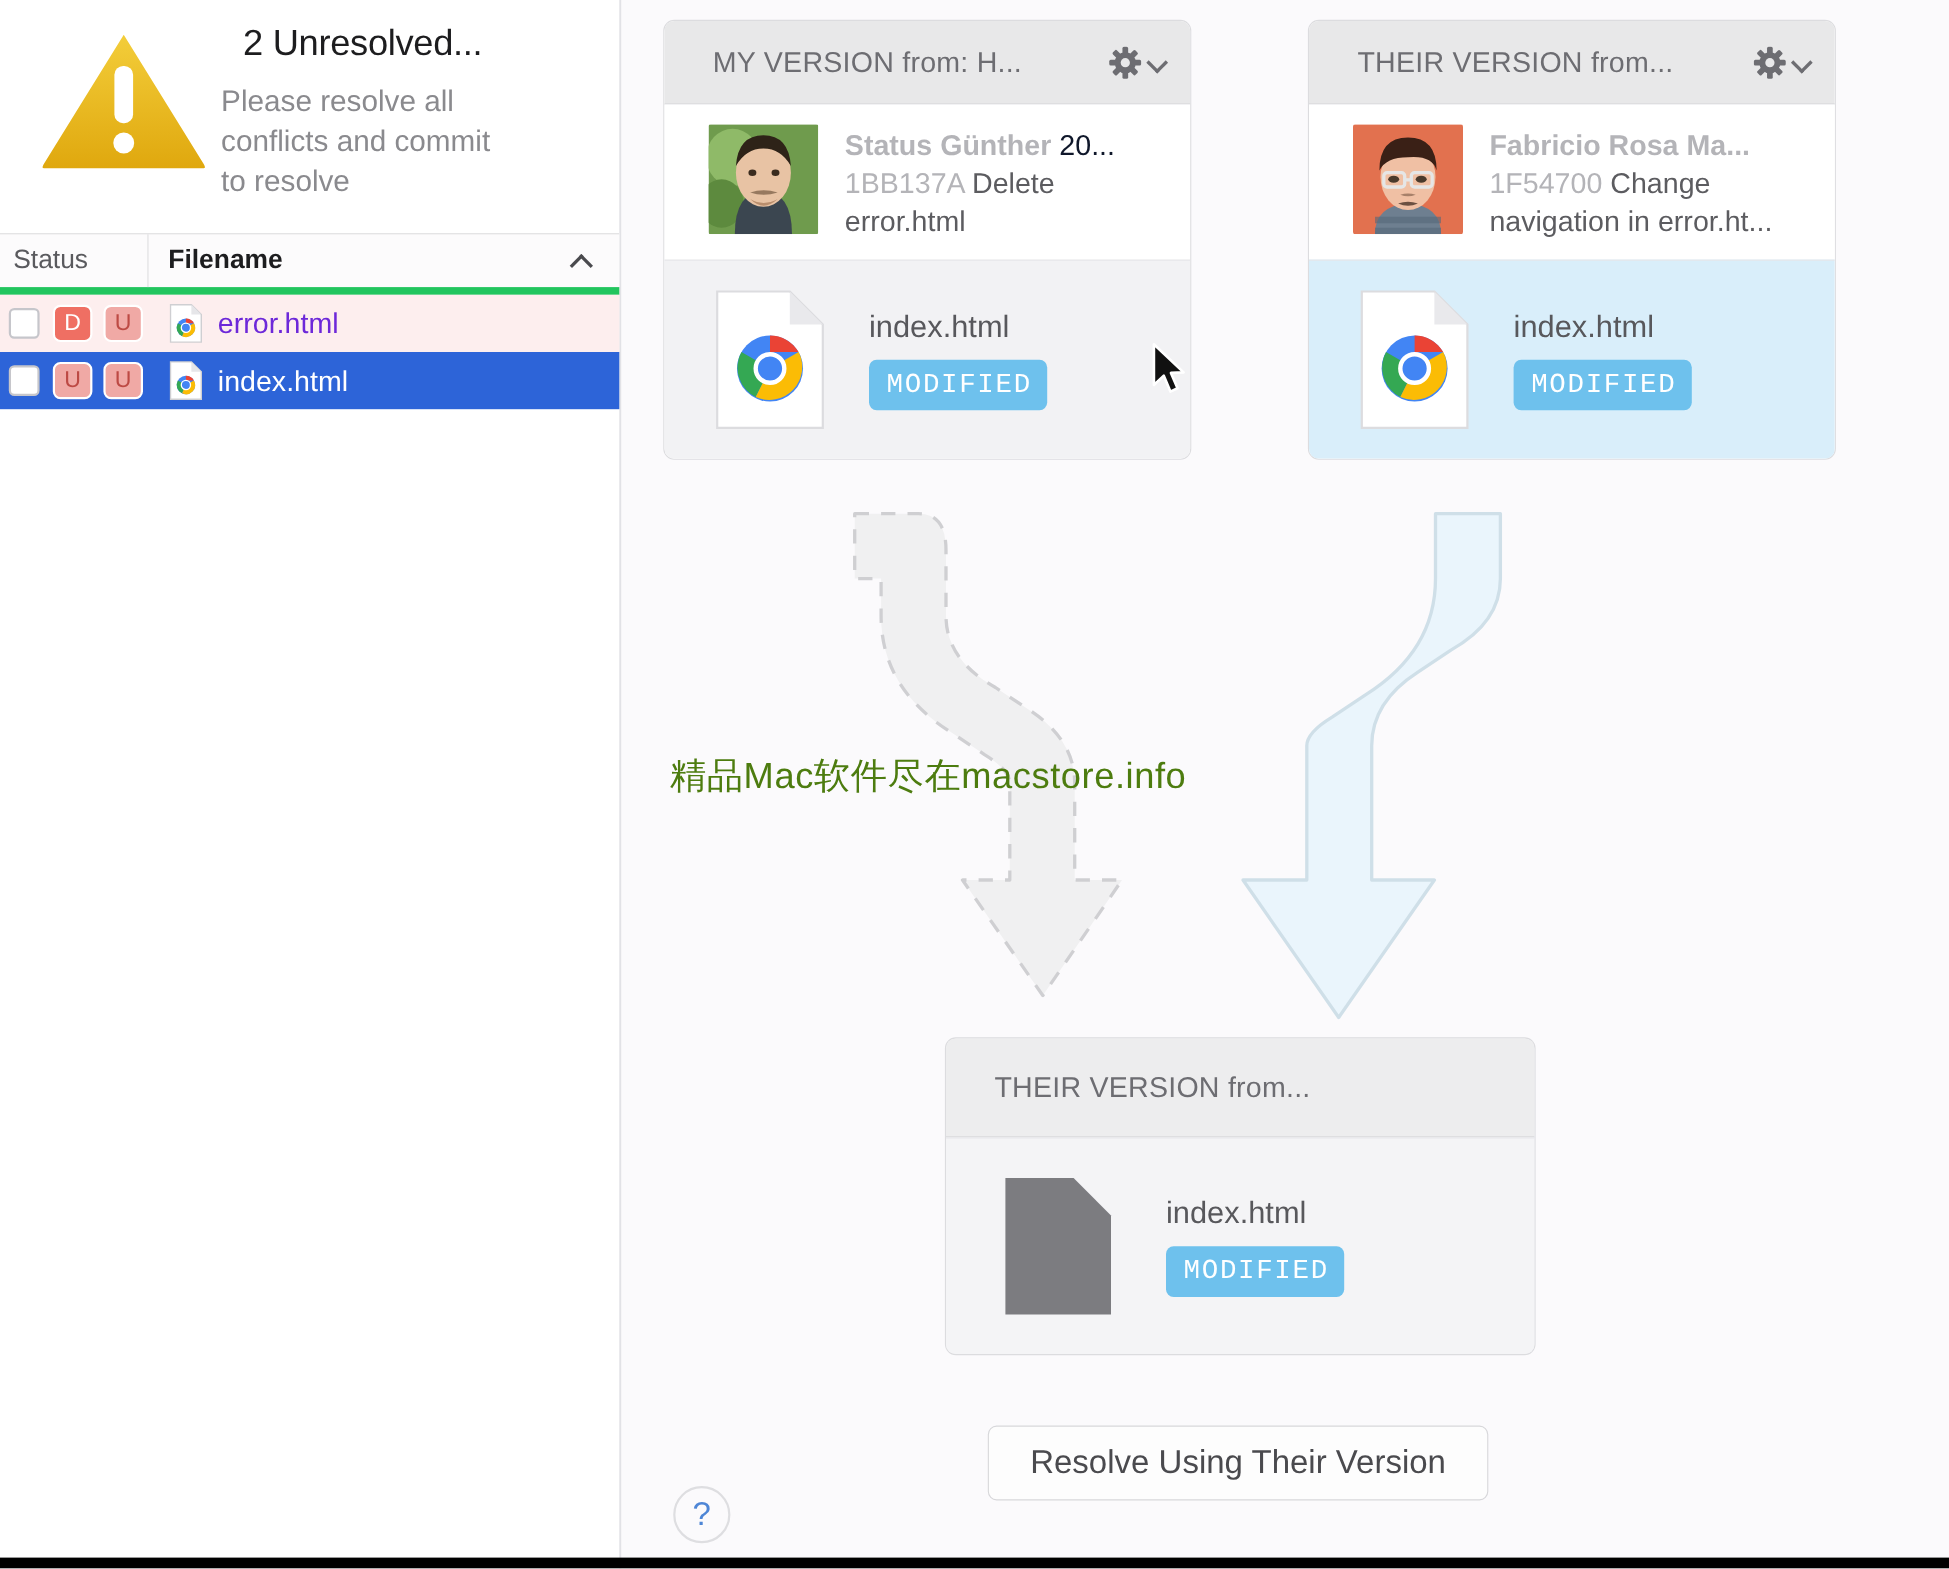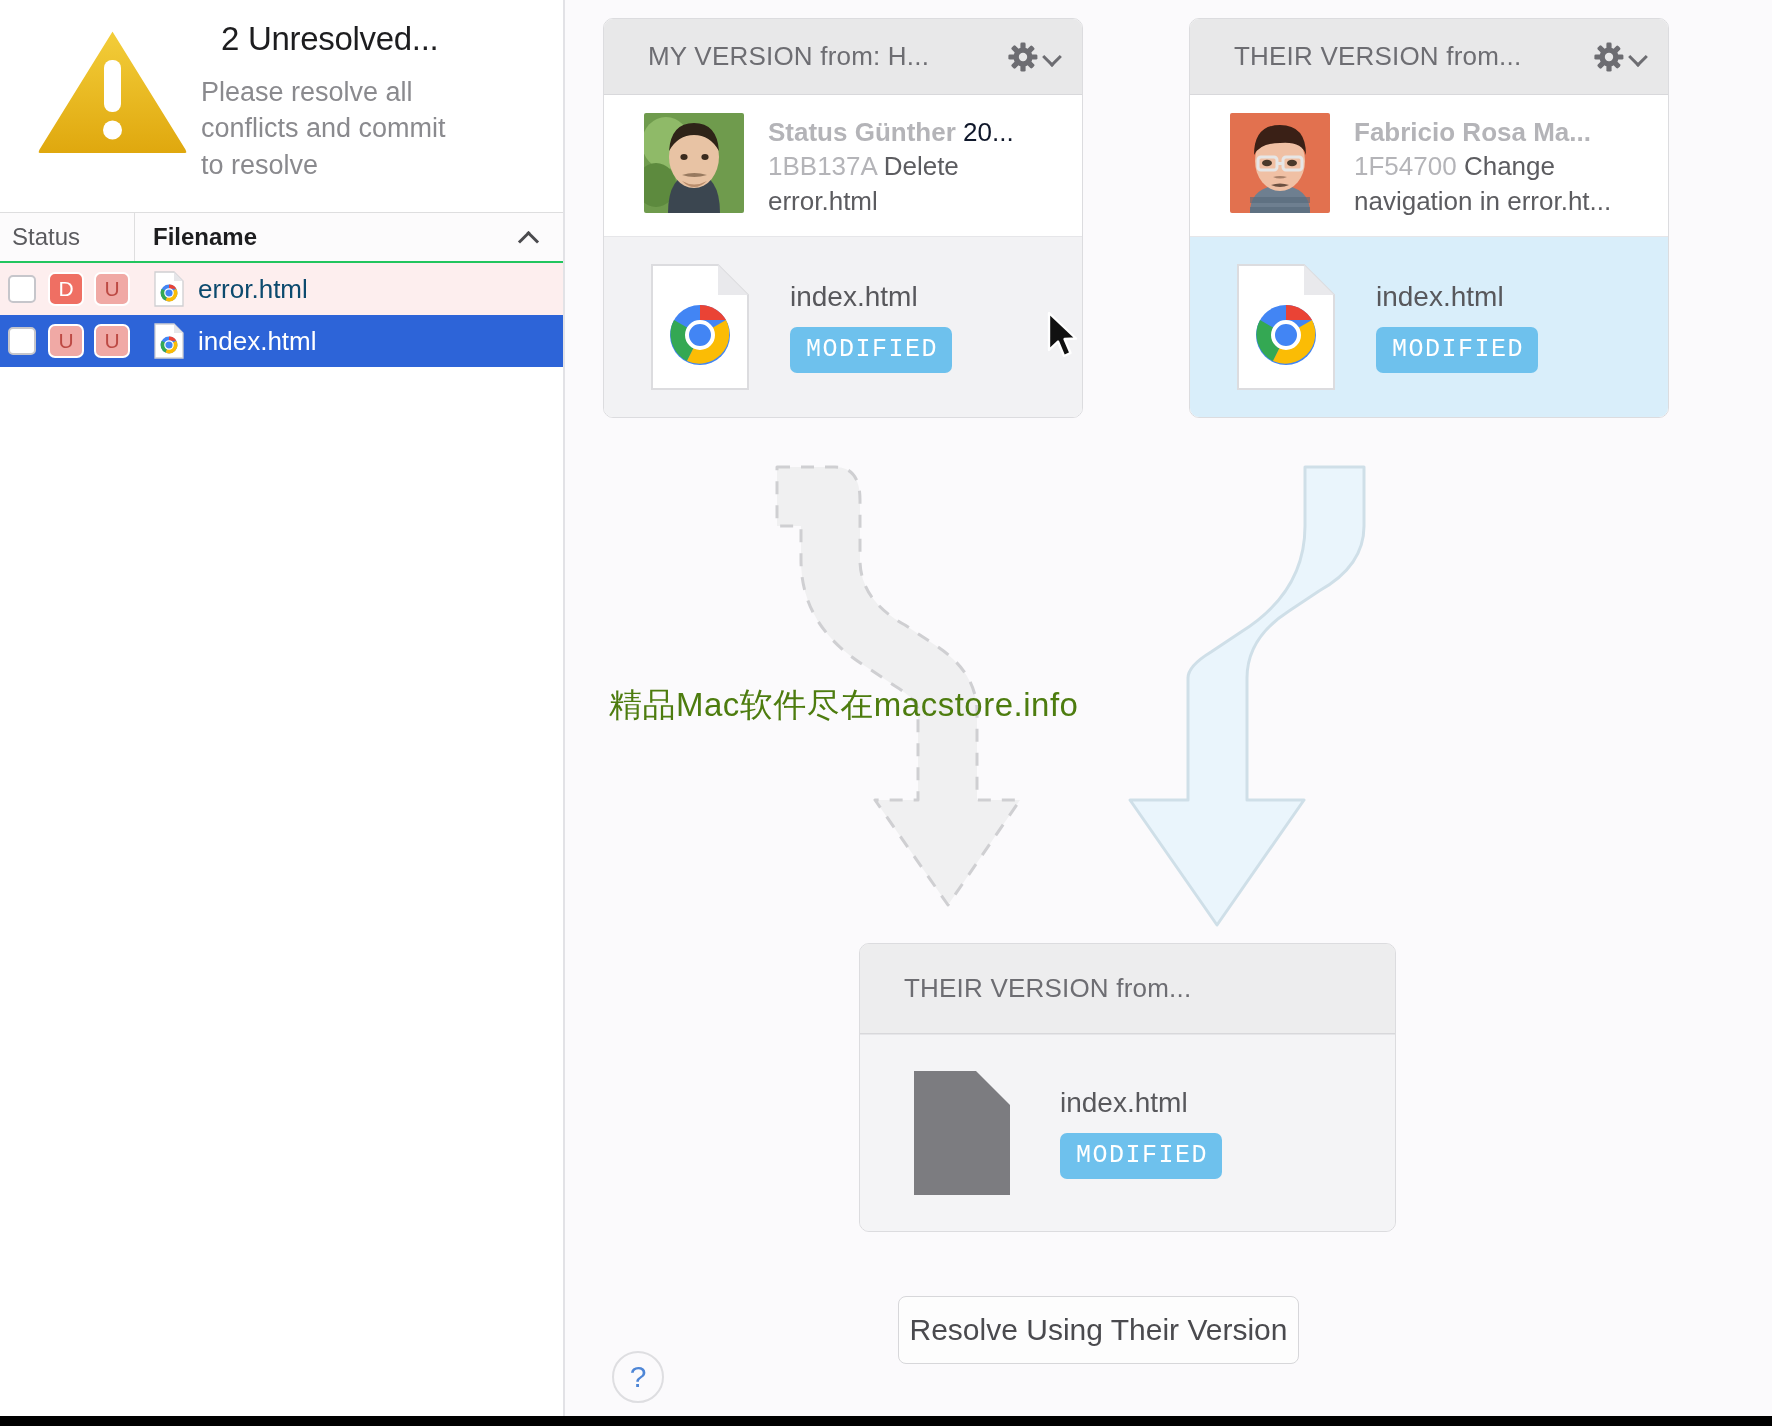--- a/index.html
+++ b/index.html
@@ -63,21 +63,21 @@
     font-size: 27px;
     color: #8a8a8e;
     line-height: 1.35;
     max-width: 265px;
   }
 
   .col-head {
     display: flex;
     height: 48px;
     border-top: 1px solid #dededf;
-    border-bottom: 2px solid #22c55e;
+    border-bottom: 7px solid #22c55e;
     background: #fcfbfc;
     align-items: center;
   }
   .col-head .c-status {
     width: 135px;
     box-sizing: border-box;
     padding-left: 12px;
     font-size: 24px;
     color: #5a5a5e;
     border-right: 1px solid #dededf;
@@ -161,21 +161,21 @@
   }
   .chrome-file {
     width: 30px;
     height: 36px;
     flex: none;
     margin-left: 14px;
     margin-right: 14px;
   }
   .row-name {
     font-size: 26px;
-    color: #0c4a6e;
+    color: #6d28d9;
   }
   .r-selected .row-name { color: #ffffff; }
 
   
   #canvas {
     flex: 1;
     position: relative;
     background: #fbfafc;
     overflow: hidden;
   }
@@ -305,21 +305,21 @@
     background: #ededee;
     padding-left: 44px;
     height: 90px;
   }
 
   
   .resolve-btn {
     position: absolute;
     left: 333px;
     top: 1296px;
-    width: 401px;
+    width: 455px;
     height: 68px;
     background: #fdfdfd;
     border: 1px solid #d7d7da;
     border-radius: 8px;
     font-family: "Liberation Sans", sans-serif;
     font-size: 30px;
     color: #4a4a4e;
     cursor: pointer;
     box-sizing: border-box;
   }

